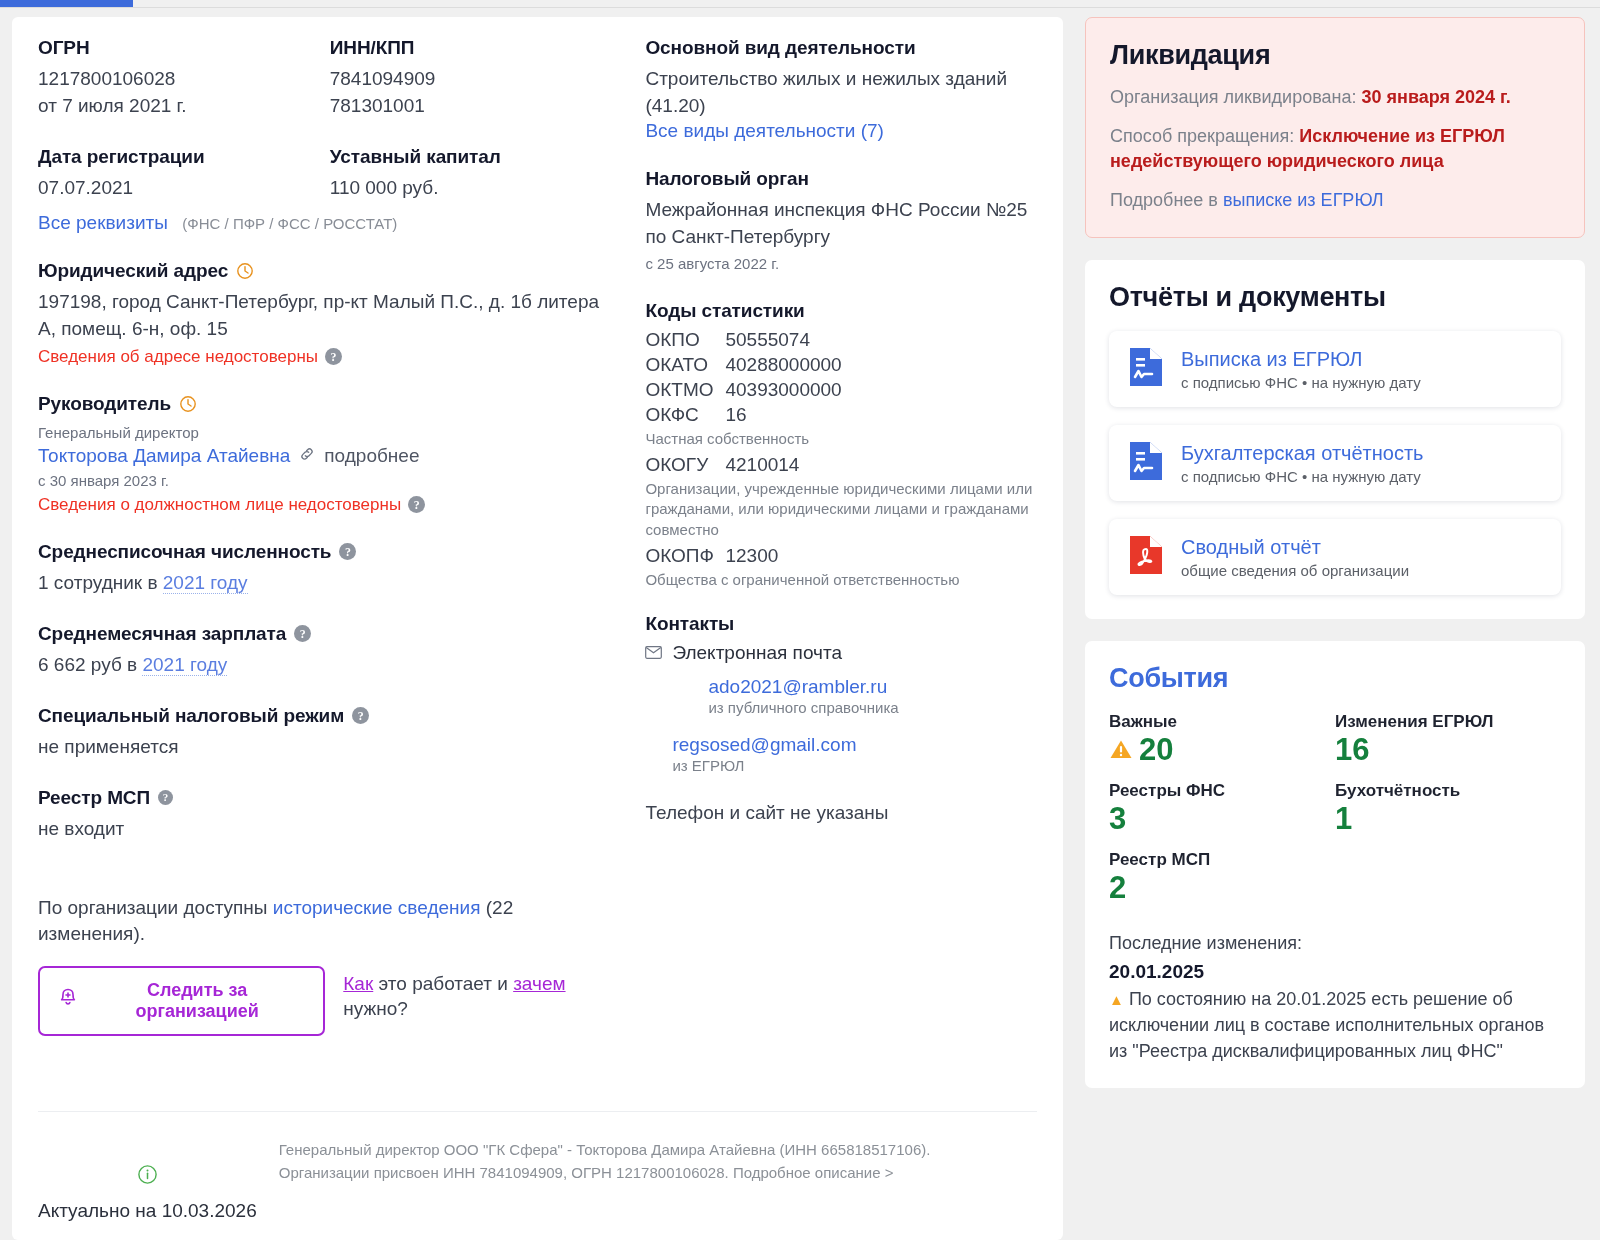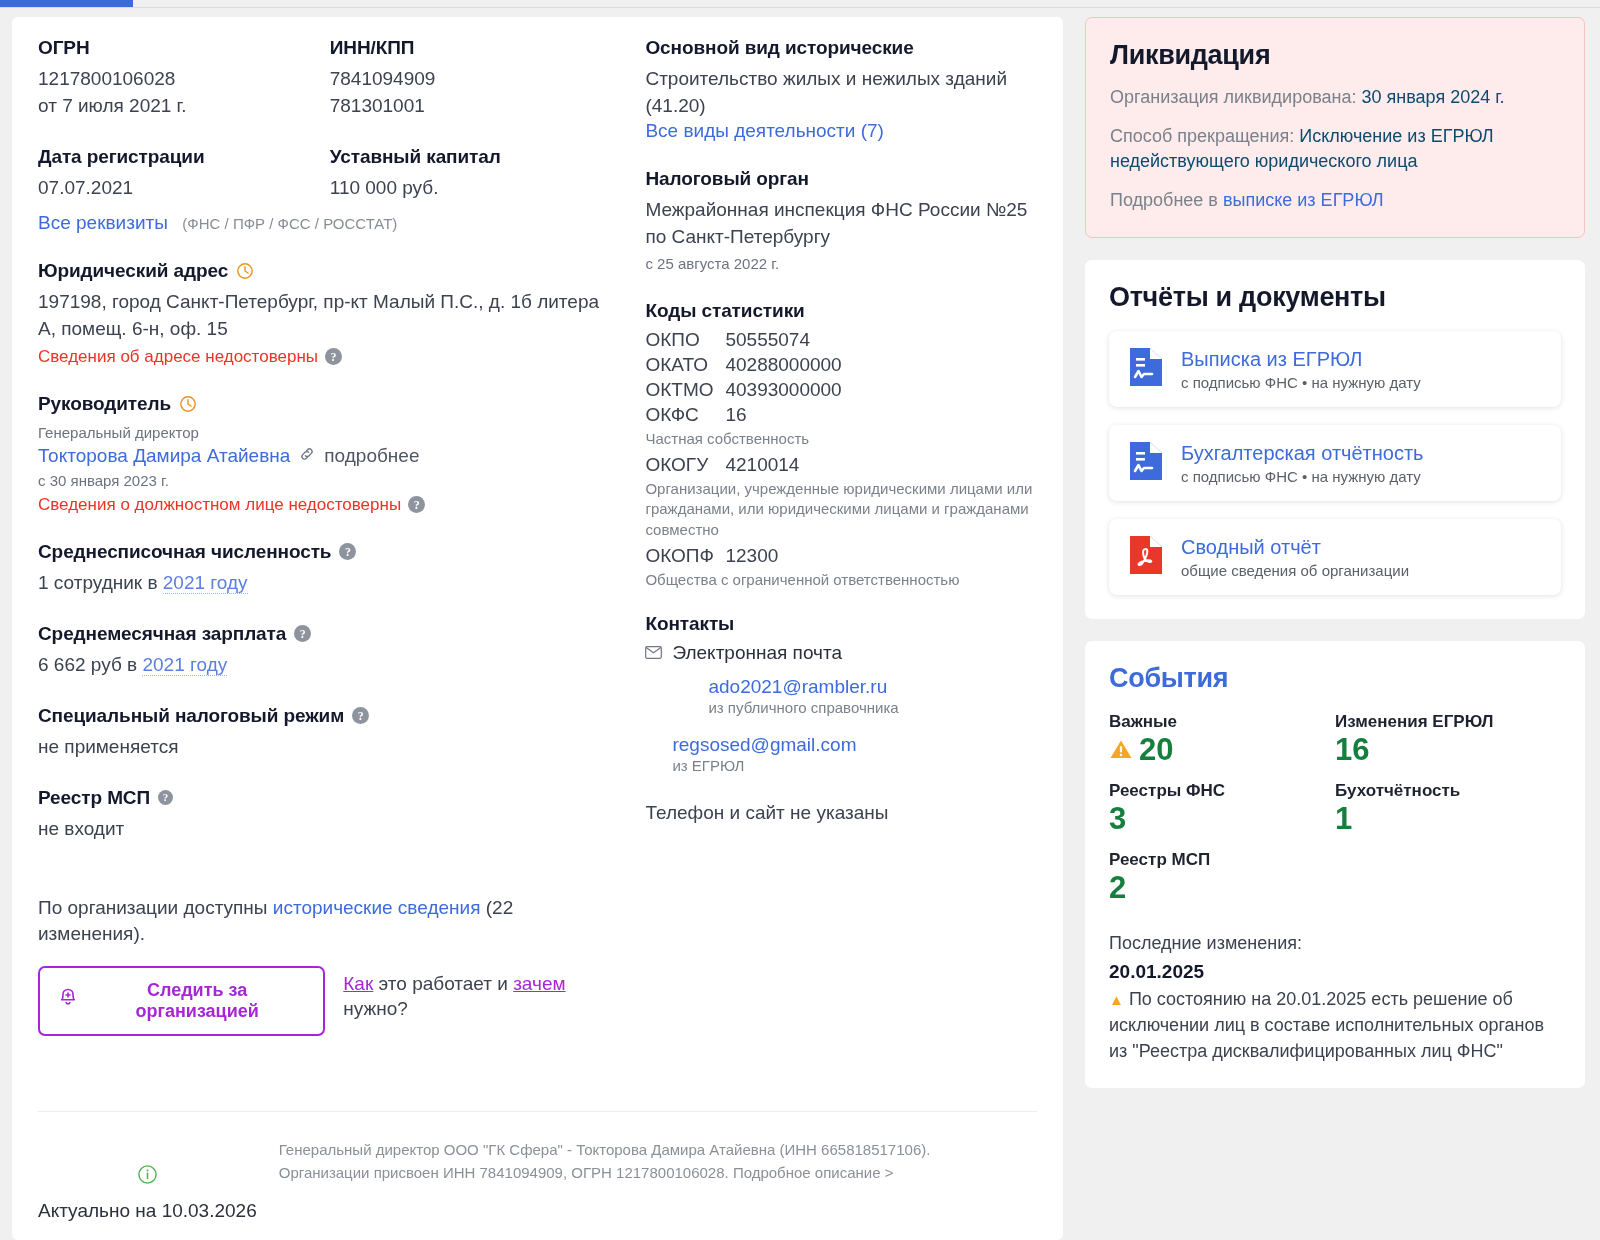--- a/index.html
+++ b/index.html
@@ -114,21 +114,21 @@
   .side { position: absolute; left: 1085px; top: 17px; width: 500px; }
   .card {
     background: #fff; border-radius: 7px; padding: 22px 24px 24px 24px;
     margin-bottom: 22px;
   }
   .card-liq {
     background: #fdeceb; border: 1px solid #f6c3bd;
   }
   .card-liq h2 { font-size: 27px; font-weight: bold; color: #14182b; margin-bottom: 14px; letter-spacing: -0.3px;}
   .liq-line { font-size: 18px; line-height: 1.42; color: #7b818b; margin-bottom: 13px; }
-  .liq-line b { color: #0c4a6e; font-weight: normal; }
+  .liq-line b { color: #b91c1c; font-weight: bold; }
   .liq-line a { color: #3d6bdb; text-decoration: none; }
 
   .card h2.title { font-size: 27px; font-weight: bold; color: #14182b; margin-bottom: 18px; letter-spacing: -0.3px;}
   .card h2.title.blue { color: #3d6bdb; }
 
   .doc-item {
     display: flex; align-items: center; gap: 16px;
     background: #fff; border-radius: 8px;
     box-shadow: 0 1px 5px rgba(20,30,60,0.13);
     padding: 15px 18px; margin-bottom: 18px;
@@ -318,21 +318,21 @@
             <div class="how">
               <a href="#">Как</a><span> это работает и </span><a href="#">зачем</a><span> нужно?</span>
             </div>
           </div>
         </div>
 
         <div class="col-mid">
 
           <div>
             <h3 class="fld">
-                <span>Основной вид исторические</span>
+                <span>Основной вид деятельности</span>
               </h3>
             <div class="fld-val">Строительство жилых и нежилых зданий (41.20)</div>
             <a class="lnk" href="#">Все виды деятельности (7)</a>
           </div>
 
           <div class="gap"></div>
 
           <div>
             <h3 class="fld">
                 <span>Налоговый орган</span>

